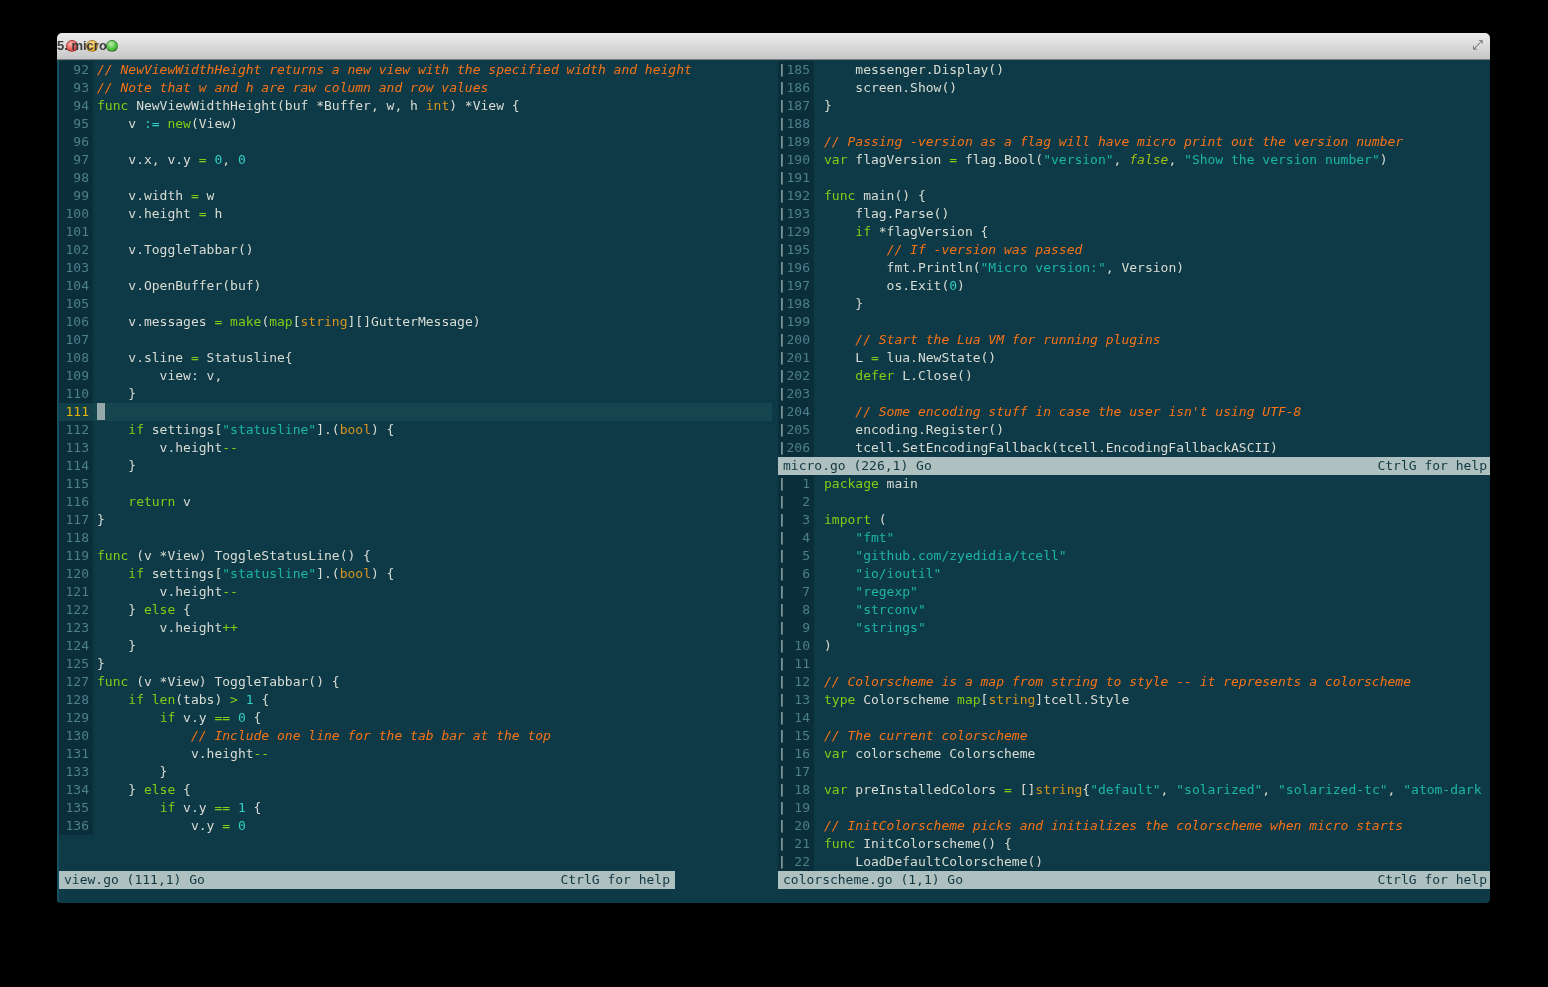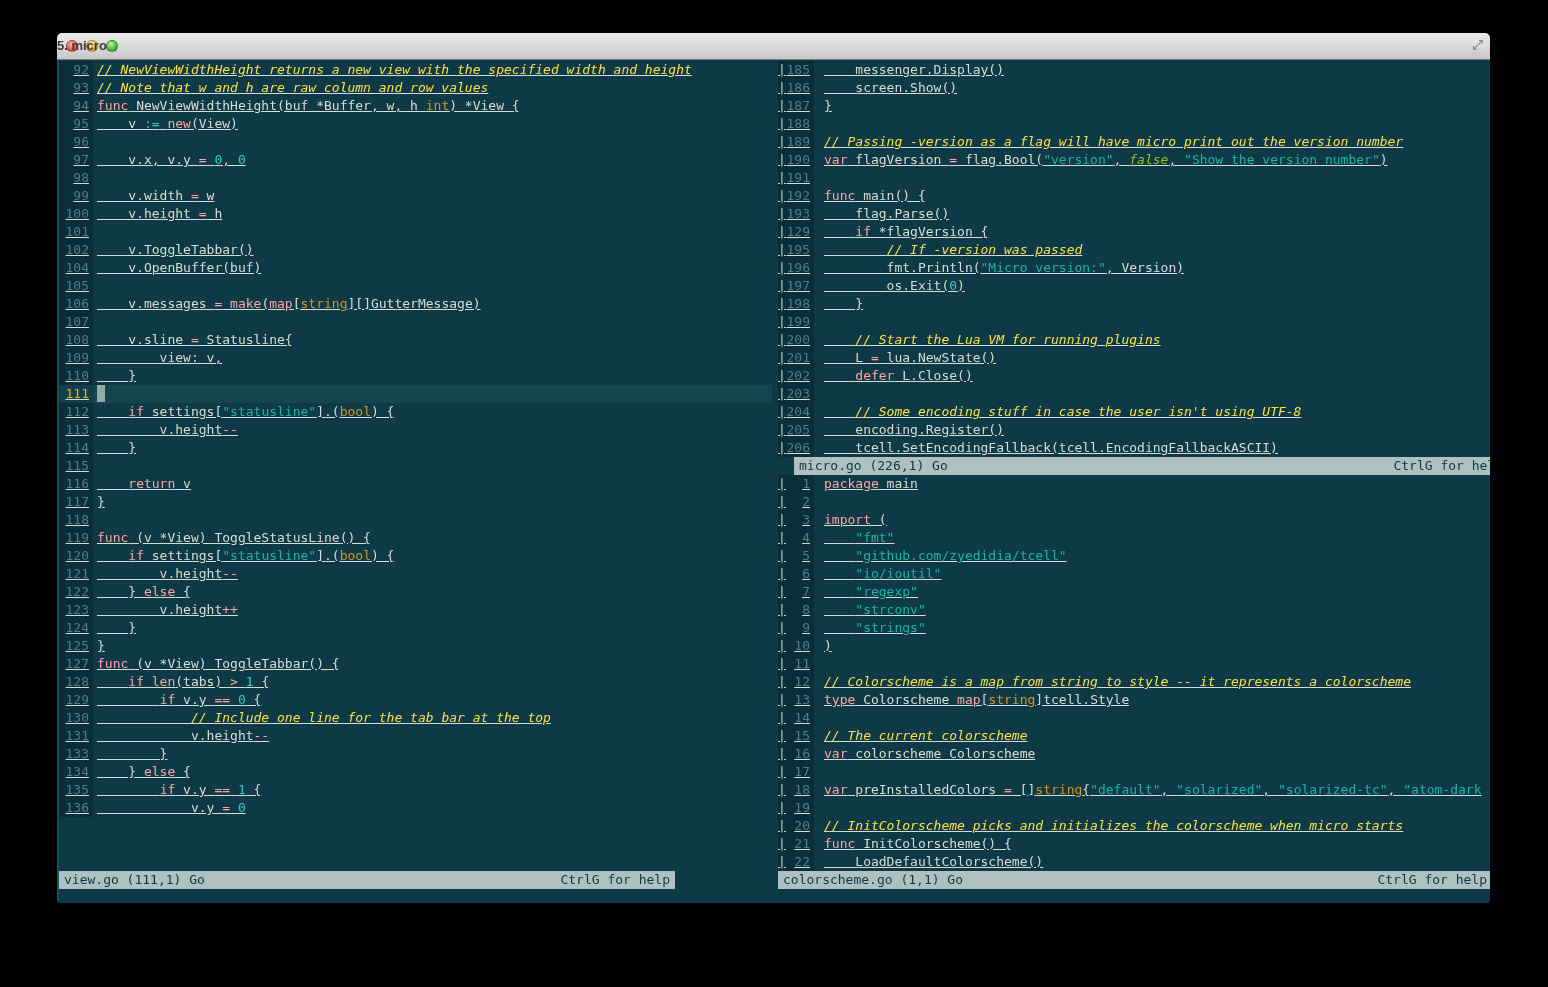--- a/index.html
+++ b/index.html
@@ -15,47 +15,47 @@
             font-family:"Liberation Sans",sans-serif;font-size:13px;color:#3a3a3a;font-weight:bold;}
   .tl{position:absolute;top:7px;width:12px;height:12px;border-radius:50%;
       border:1px solid rgba(0,0,0,.3);box-sizing:border-box;cursor:default;}
   .tl-close{left:9px; background:radial-gradient(circle at 4px 3px,#fbb3ae,#ee5f57 55%,#ba352b);}
   .tl-min  {left:29px;background:radial-gradient(circle at 4px 3px,#fde4a5,#f8bd41 55%,#d08e1c);}
   .tl-zoom {left:49px;background:radial-gradient(circle at 4px 3px,#c0eeb0,#51c244 55%,#2c8d25);}
   .resize-ic{position:absolute;right:7px;top:4px;font-size:13px;color:#5d5d5d;cursor:default;}
   
   .editor{position:relative;height:843px;background:#0d3a46;color:#d9dcd4;
           font-size:13px;line-height:18px;border-left:2px solid #15505e;box-sizing:border-box;}
-  .pane{position:absolute;overflow:hidden;text-decoration:underline;}
+  .pane{position:absolute;overflow:hidden;}
   .row{display:flex;height:18px;white-space:pre;}
   .num{flex:none;width:30px;text-align:right;padding-right:4px;
        background:#0a2f3a;color:#4e7f8d;}
   .divcell{flex:none;width:8px;background:#0a2f3a;color:#b6c6c6;}
   .rt .num{width:24px;}
   .code{flex:1;padding-left:4px;overflow:hidden;}
   .rt .code{padding-left:10px;}
   .row.cur{background:#15454f;}
   .row.cur .num{background:#123f4a;color:#eab308;}
   .cursor{display:inline-block;width:8px;height:17px;background:#95a9aa;vertical-align:top;}
   
   .tk-w{color:#d9dcd4;}
-  .tk-k{color:#fca5a5;}
+  .tk-k{color:#84cc16;}
   .tk-b{color:#a2bf16;font-style:italic;}
   .tk-s{color:#1cb5a6;}
   .tk-n{color:#31cfc4;}
   .tk-t{color:#d7941e;}
-  .tk-c{color:#fde047;font-style:italic;}
+  .tk-c{color:#f97316;font-style:italic;}
   
   .statusbar{position:absolute;height:18px;background:#aec0c0;color:#103840;
              display:flex;justify-content:space-between;align-items:center;
              padding:0 5px;box-sizing:border-box;font-size:13px;line-height:18px;}
   #pane-left  {left:0;   top:1px;  width:713px;height:810px;}
   #status-left{left:0;   top:811px;width:616px;}
   #pane-rt    {left:719px;top:1px;  width:714px;height:396px;}
-  #status-rt  {left:719px;top:397px;width:714px;margin-left:16px;}
+  #status-rt  {left:719px;top:397px;width:714px;}
   #pane-rb    {left:719px;top:415px;width:714px;height:396px;}
   #status-rb  {left:719px;top:811px;width:714px;gap:20px;}
 </style>
 </head>
 <body>
 
 <div class="window">
 
   <div class="titlebar">
     <span class="tl tl-close"></span>
@@ -72,20 +72,21 @@
         <div class="row"><span class="num">93</span><span class="code"><span class="tk-c">// Note that w and h are raw column and row values</span></span></div>
         <div class="row"><span class="num">94</span><span class="code"><span class="tk-k">func</span><span class="tk-w"> NewViewWidthHeight(buf *Buffer, w, h </span><span class="tk-t">int</span><span class="tk-w">) *View {</span></span></div>
         <div class="row"><span class="num">95</span><span class="code"><span class="tk-w">    v </span><span class="tk-n">:=</span><span class="tk-w"> </span><span class="tk-k">new</span><span class="tk-w">(View)</span></span></div>
         <div class="row"><span class="num">96</span><span class="code"></span></div>
         <div class="row"><span class="num">97</span><span class="code"><span class="tk-w">    v.x, v.y </span><span class="tk-k">=</span><span class="tk-w"> </span><span class="tk-n">0</span><span class="tk-w">, </span><span class="tk-n">0</span></span></div>
         <div class="row"><span class="num">98</span><span class="code"></span></div>
         <div class="row"><span class="num">99</span><span class="code"><span class="tk-w">    v.width </span><span class="tk-k">=</span><span class="tk-w"> w</span></span></div>
         <div class="row"><span class="num">100</span><span class="code"><span class="tk-w">    v.height </span><span class="tk-k">=</span><span class="tk-w"> h</span></span></div>
         <div class="row"><span class="num">101</span><span class="code"></span></div>
         <div class="row"><span class="num">102</span><span class="code"><span class="tk-w">    v.ToggleTabbar()</span></span></div>
+        <div class="row"><span class="num">103</span><span class="code"></span></div>
         <div class="row"><span class="num">104</span><span class="code"><span class="tk-w">    v.OpenBuffer(buf)</span></span></div>
         <div class="row"><span class="num">105</span><span class="code"></span></div>
         <div class="row"><span class="num">106</span><span class="code"><span class="tk-w">    v.messages </span><span class="tk-k">=</span><span class="tk-w"> </span><span class="tk-k">make</span><span class="tk-w">(</span><span class="tk-k">map</span><span class="tk-w">[</span><span class="tk-t">string</span><span class="tk-w">][]GutterMessage)</span></span></div>
         <div class="row"><span class="num">107</span><span class="code"></span></div>
         <div class="row"><span class="num">108</span><span class="code"><span class="tk-w">    v.sline </span><span class="tk-k">=</span><span class="tk-w"> Statusline{</span></span></div>
         <div class="row"><span class="num">109</span><span class="code"><span class="tk-w">        view: v,</span></span></div>
         <div class="row"><span class="num">110</span><span class="code"><span class="tk-w">    }</span></span></div>
         <div class="row cur"><span class="num">111</span><span class="code"><span class="cursor"></span></span></div>
         <div class="row"><span class="num">112</span><span class="code"><span class="tk-w">    </span><span class="tk-k">if</span><span class="tk-w"> settings[</span><span class="tk-s">"statusline"</span><span class="tk-w">].(</span><span class="tk-t">bool</span><span class="tk-w">) {</span></span></div>
         <div class="row"><span class="num">113</span><span class="code"><span class="tk-w">        v.height</span><span class="tk-k">--</span></span></div>

